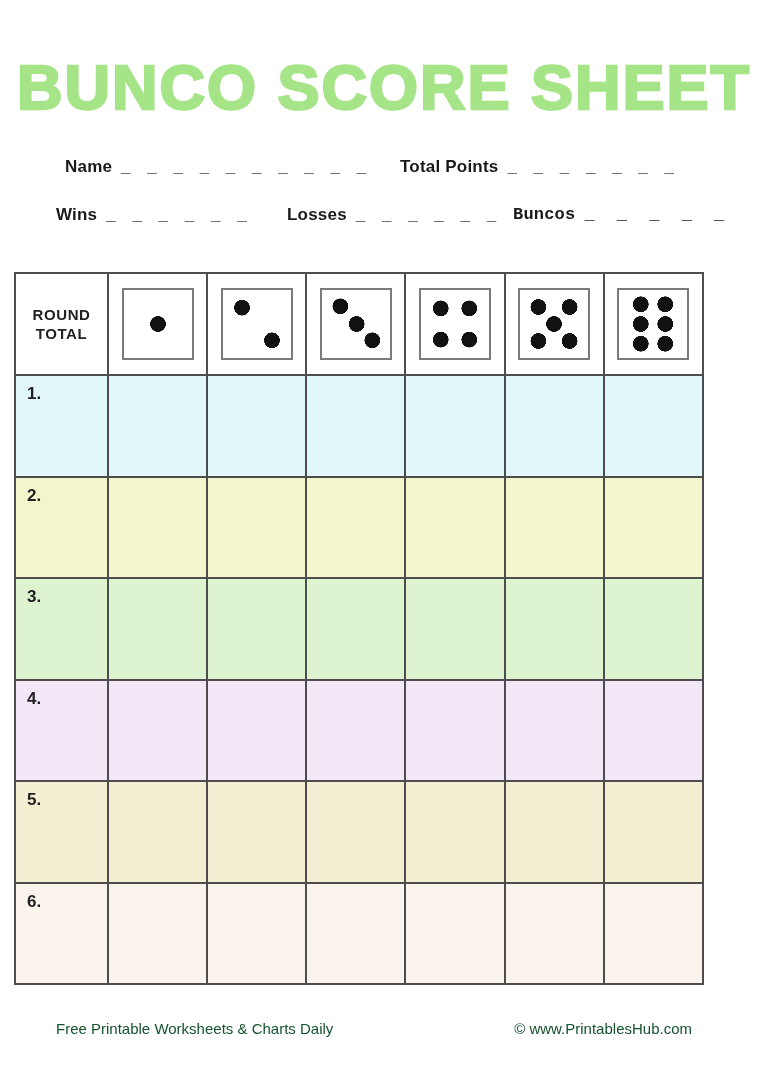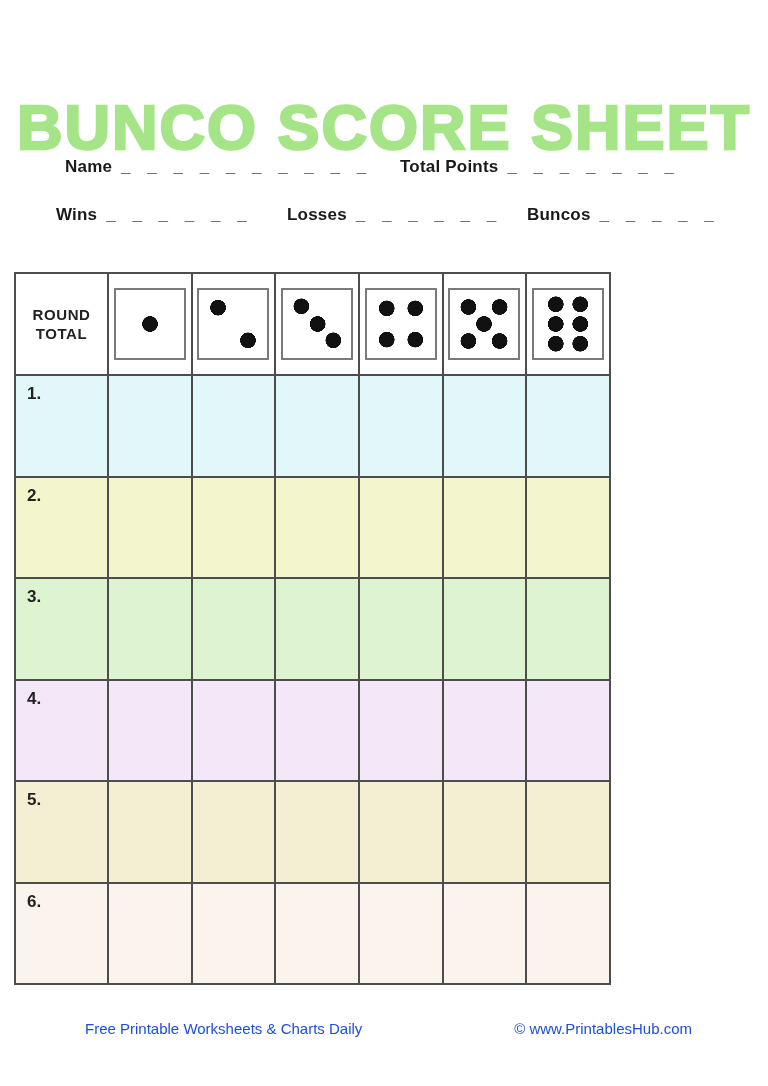--- a/index.html
+++ b/index.html
@@ -2,37 +2,37 @@
 <html><head>
 <meta charset="utf-8">
 <style>
   * { margin:0; padding:0; box-sizing:border-box; }
   html,body { width:768px; height:1086px; background:#ffffff; overflow:hidden;
               font-family:"Liberation Sans", sans-serif; position:relative; }
 
   .title {
     position:absolute; top:54px; left:0; width:768px;
     text-align:center; font-size:63px; font-weight:bold;
-    color:#a6e488; letter-spacing:2px; line-height:1.05;margin-top:40px;
+    color:#a6e488; letter-spacing:2px; line-height:1.05;
     -webkit-text-stroke:2.5px #a6e488;
   }
 
   .field { position:absolute; white-space:nowrap; font-size:17px; color:#1a1a1a; }
   .field .label  { font-weight:bold; letter-spacing:0.2px; }
   .field .blanks { font-weight:bold; margin-left:9px; letter-spacing:2px; word-spacing:8px; color:#1f1f1f; }
 
   .f-name         { top:157px; left:65px;  }
   .f-total-points { top:157px; left:400px; }
   .f-wins         { top:205px; left:56px;  }
   .f-losses       { top:205px; left:287px;text-align:center; }
-  .f-buncos       { top:205px; left:527px; }
+  .f-buncos       { top:205px; left:513px;font-family:Liberation Mono, monospace; }
 
   table.score-table {
     position:absolute; top:272px; left:14px;
-    width:597px; border-collapse:collapse; table-layout:fixed;
+    width:690px; border-collapse:collapse; table-layout:fixed;
     border:2px solid #1d4ed8;
   }
   table.score-table td { border:2px solid #4d4d4d; }
 
   tr.header-row { height:102px; background:#ffffff; }
   tr.score-row  { height:101.5px; }
 
   td.round-total-cell {
     text-align:center; vertical-align:middle;
     font-size:15px; font-weight:bold; color:#222;
@@ -75,22 +75,22 @@
 
   td.row-label-cell {
     vertical-align:top; text-align:left;
     padding:8px 0 0 11px;
     font-size:17px; font-weight:bold; color:#222;
   }
 
   .footer {
     position:absolute; top:1020px; left:0; width:768px;
     display:flex; justify-content:space-between;
-    padding:0 76px 0 85px;
-    font-size:15px; color:#1d4ed8;
+    padding:0 76px 0 56px;
+    font-size:15px; color:#14532d;
   }
 </style>
 </head>
 <body>
 
 <div class="title">BUNCO SCORE SHEET</div>
 
 <div class="field f-name">
   <span class="label">Name</span><span class="blanks">_ _ _ _ _ _ _ _ _ _</span>
 </div>

